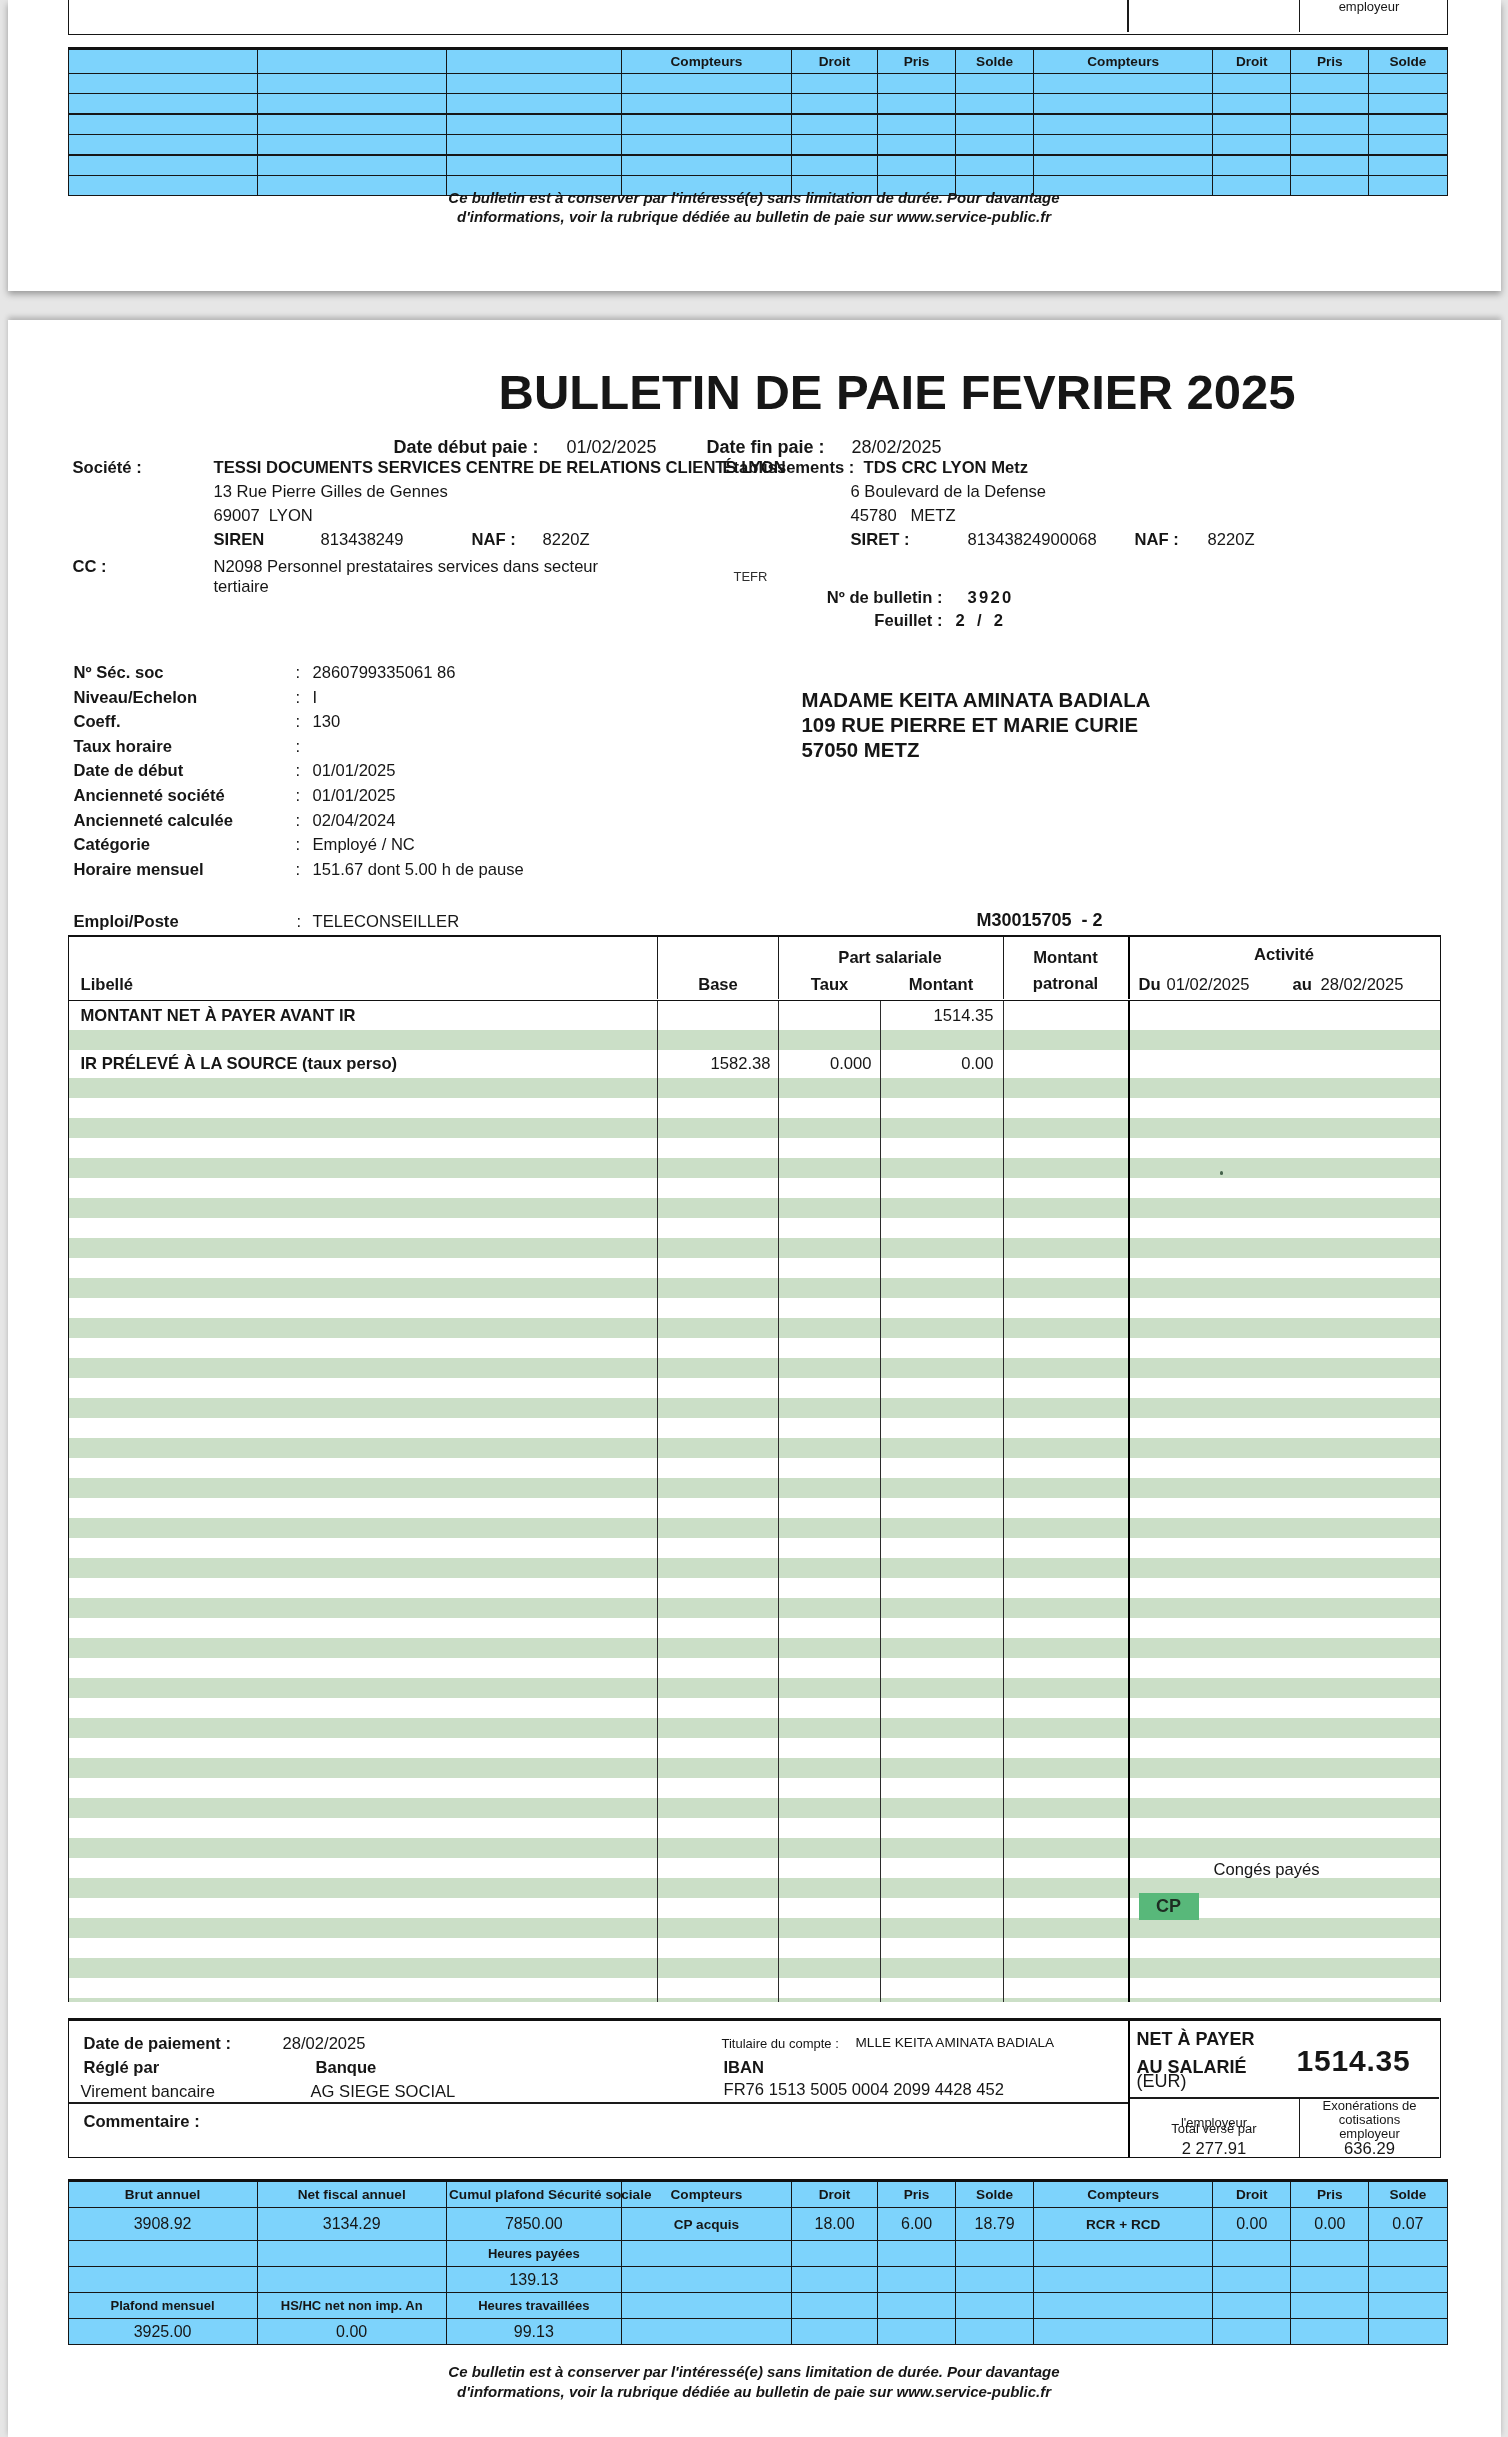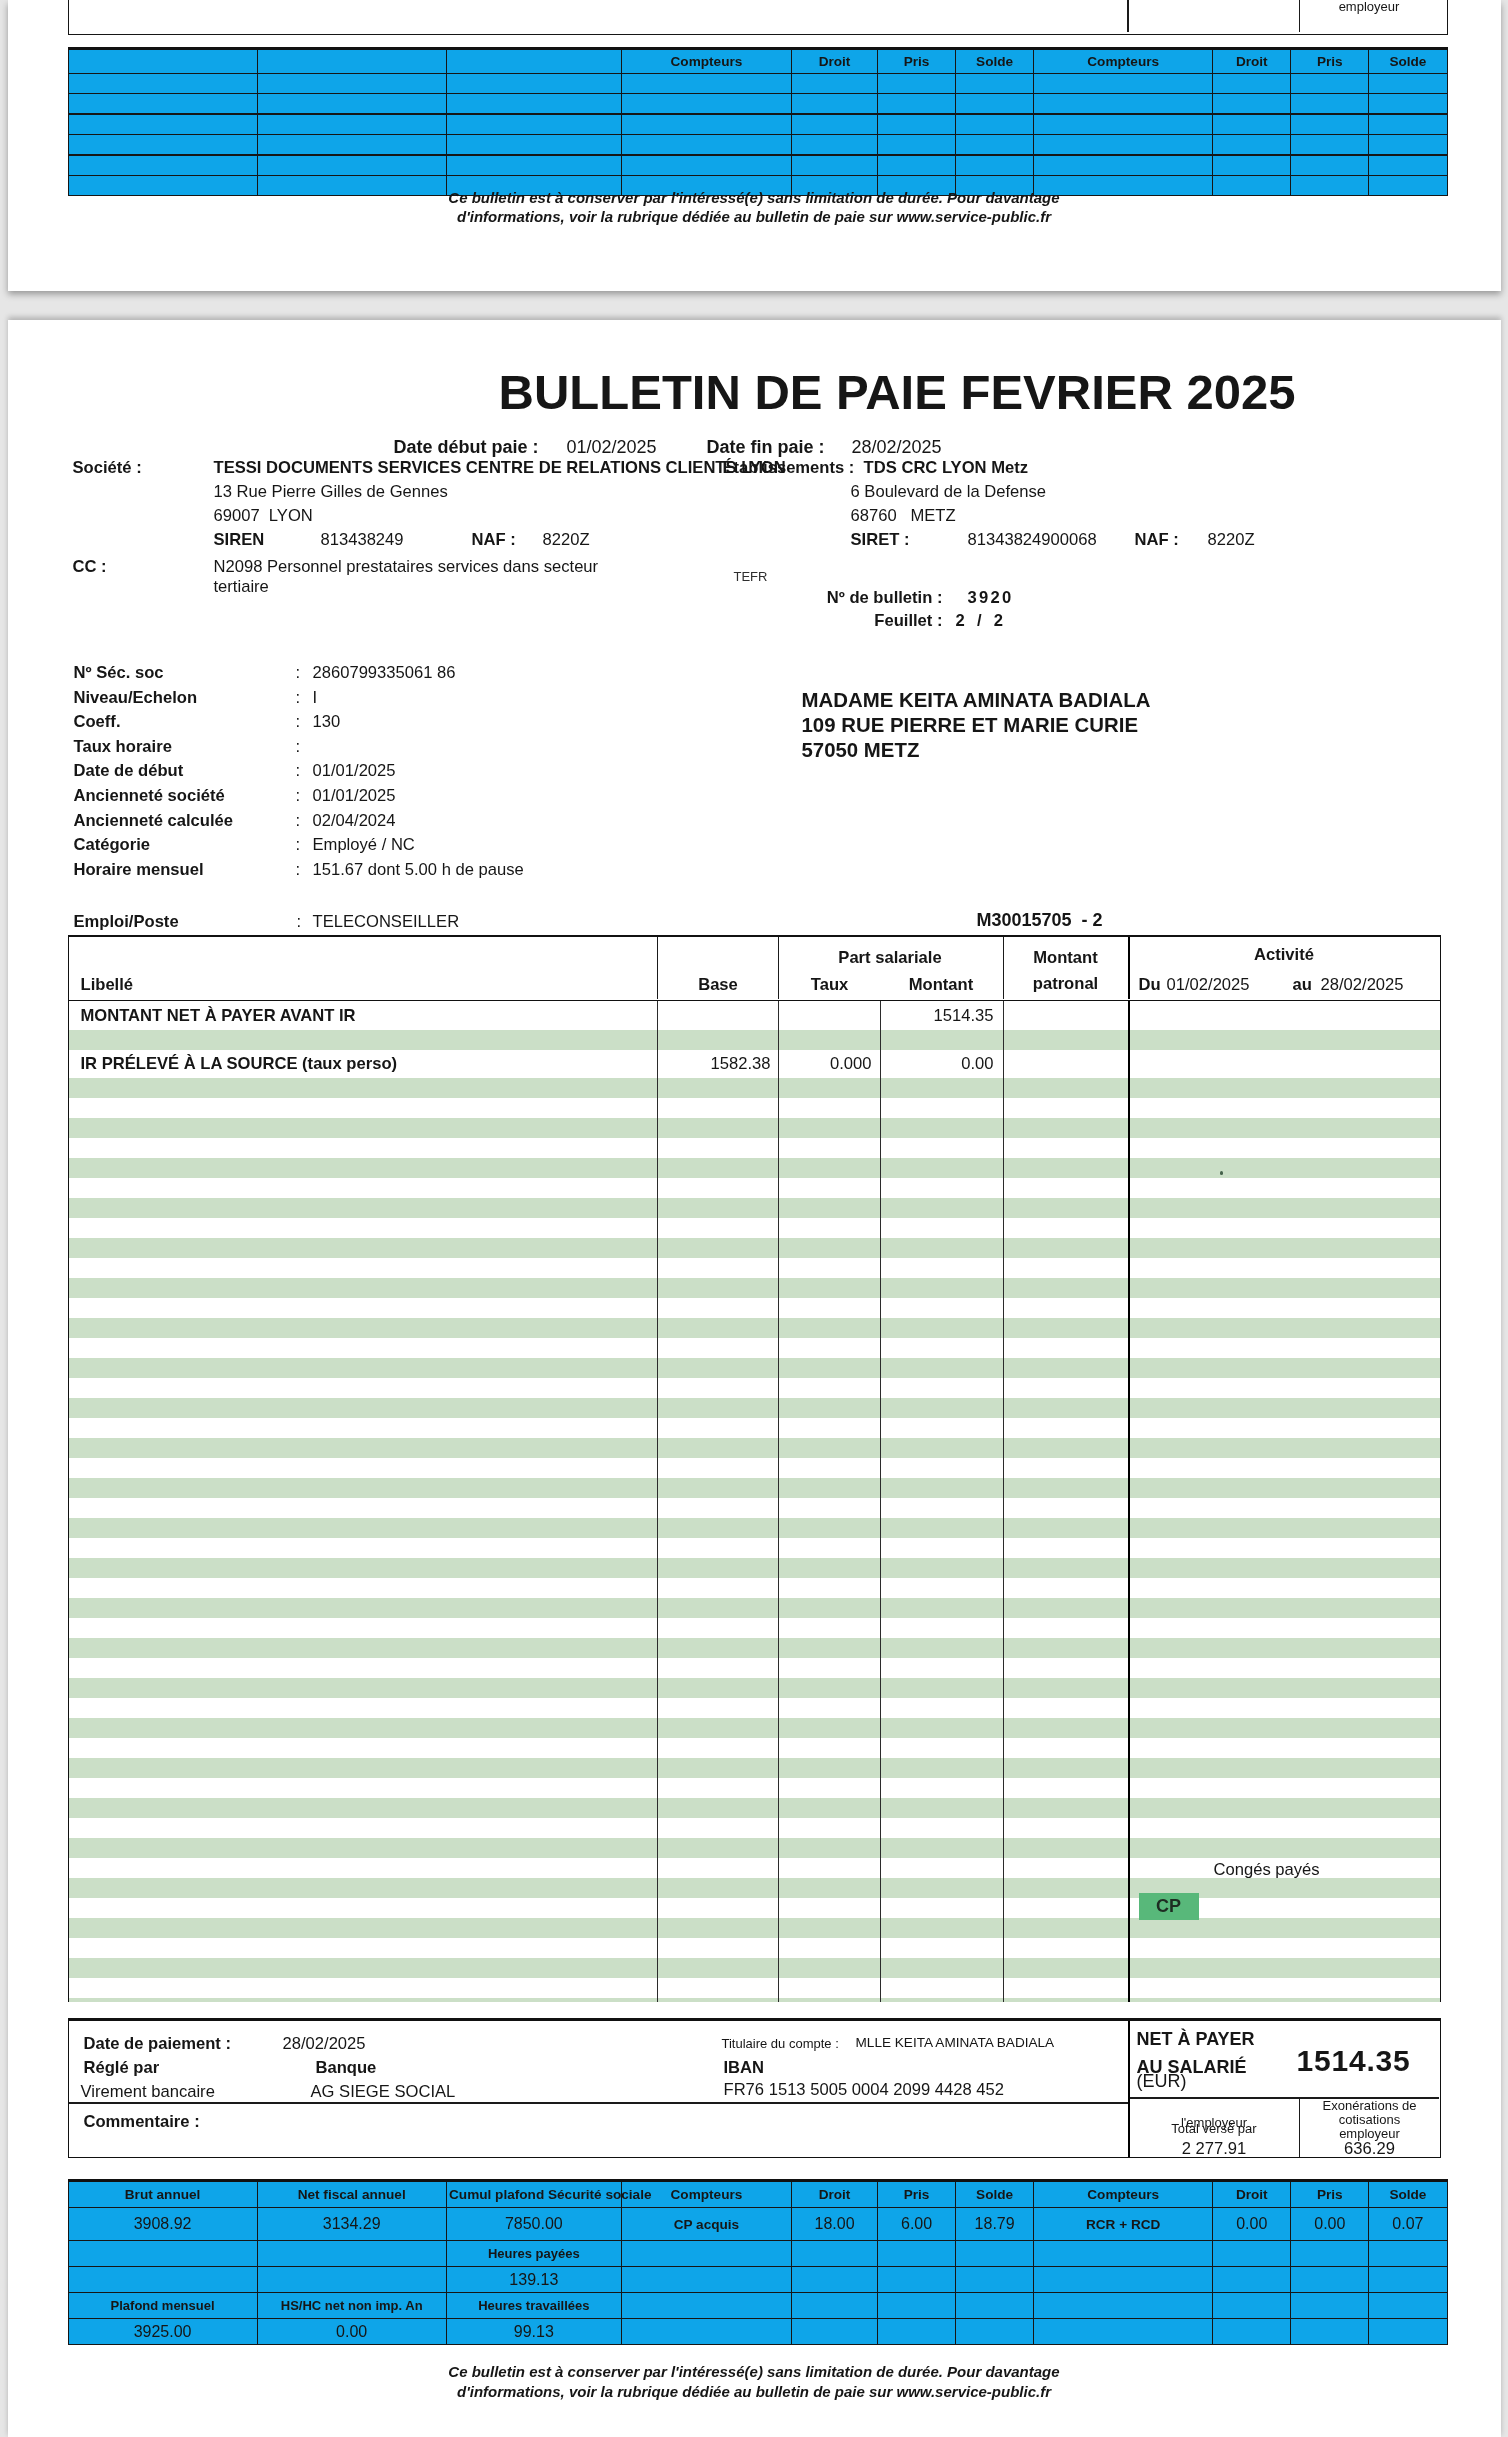--- a/index.html
+++ b/index.html
@@ -14,21 +14,21 @@
   .r{text-align:right;}
   .pre{white-space:pre;}
   .t22{font-size:16.6px;line-height:1.1;}
   .t24{font-size:18px;line-height:1.1;}
   .t17{font-size:13px;line-height:1.1;}
   .t18{font-size:13.6px;line-height:1.1;}
   .t27{font-size:20.4px;line-height:1.22;}
   .vline{position:absolute;background:#1a1a1a;width:1.5px;}
   .hline{position:absolute;background:#1a1a1a;height:1.5px;}
   
-  table.grid{border-collapse:collapse;table-layout:fixed;width:1380px;background:#0ea5e9;}
+  table.grid{border-collapse:collapse;table-layout:fixed;width:1380px;background:#7dd3fc;}
   table.grid th,table.grid td{border:1.1px solid #161616;padding:0 2.3px;overflow:visible;
        text-align:center;vertical-align:middle;font-size:16px;}
   table.grid th{font-size:13.6px;font-weight:bold;white-space:nowrap;}
   table.grid{border:1.9px solid #111;}
   #counters-table{border-top:3.8px solid #111;}
   #counters-table th{height:22.6px;}
   #counters-table td{height:19px;}
   #counters-table tr.heavy td{border-bottom-width:2.3px;}
   #counters-table thead th{border-bottom-width:1.9px;}
   #summary-table{border-top:3px solid #111;}
@@ -202,21 +202,21 @@
     <div class="abs b t22 pre" style="left:206px;top:139px;">TESSI DOCUMENTS SERVICES CENTRE DE RELATIONS CLIENTS LYON</div>
     <div class="abs b t22 pre" style="left:707px;top:139px;padding-left:8px;">Établissements :  TDS CRC LYON Metz</div>
     <div class="abs t22" style="left:206px;top:163px;">13 Rue Pierre Gilles de Gennes</div>
     <div class="abs t22 pre" style="left:206px;top:187px;">69007  LYON</div>
     <div class="abs b t22" style="left:206px;top:211px;">SIREN</div>
     <div class="abs t22" style="left:313px;top:211px;">813438249</div>
     <div class="abs b t22" style="left:464px;top:211px;">NAF :</div>
     <div class="abs t22" style="left:535px;top:211px;">8220Z</div>
 
     <div class="abs t22" style="left:843px;top:163px;">6 Boulevard de la Defense</div>
-    <div class="abs t22 pre" style="left:843px;top:187px;">68760   METZ</div>
+    <div class="abs t22 pre" style="left:843px;top:187px;">45780   METZ</div>
     <div class="abs b t22" style="left:843px;top:211px;">SIRET :</div>
     <div class="abs t22" style="left:960px;top:211px;">81343824900068</div>
     <div class="abs b t22" style="left:1127px;top:211px;">NAF :</div>
     <div class="abs t22" style="left:1200px;top:211px;">8220Z</div>
 
     <div class="abs b t22" style="left:65px;top:238px;">CC :</div>
     <div class="abs t22" style="left:206px;top:238px;">N2098 Personnel prestataires services dans secteur</div>
     <div class="abs t22" style="left:206px;top:258px;">tertiaire</div>
     <div class="abs t17" style="left:726px;top:250px;color:#2e2e2e;">TEFR</div>
 

